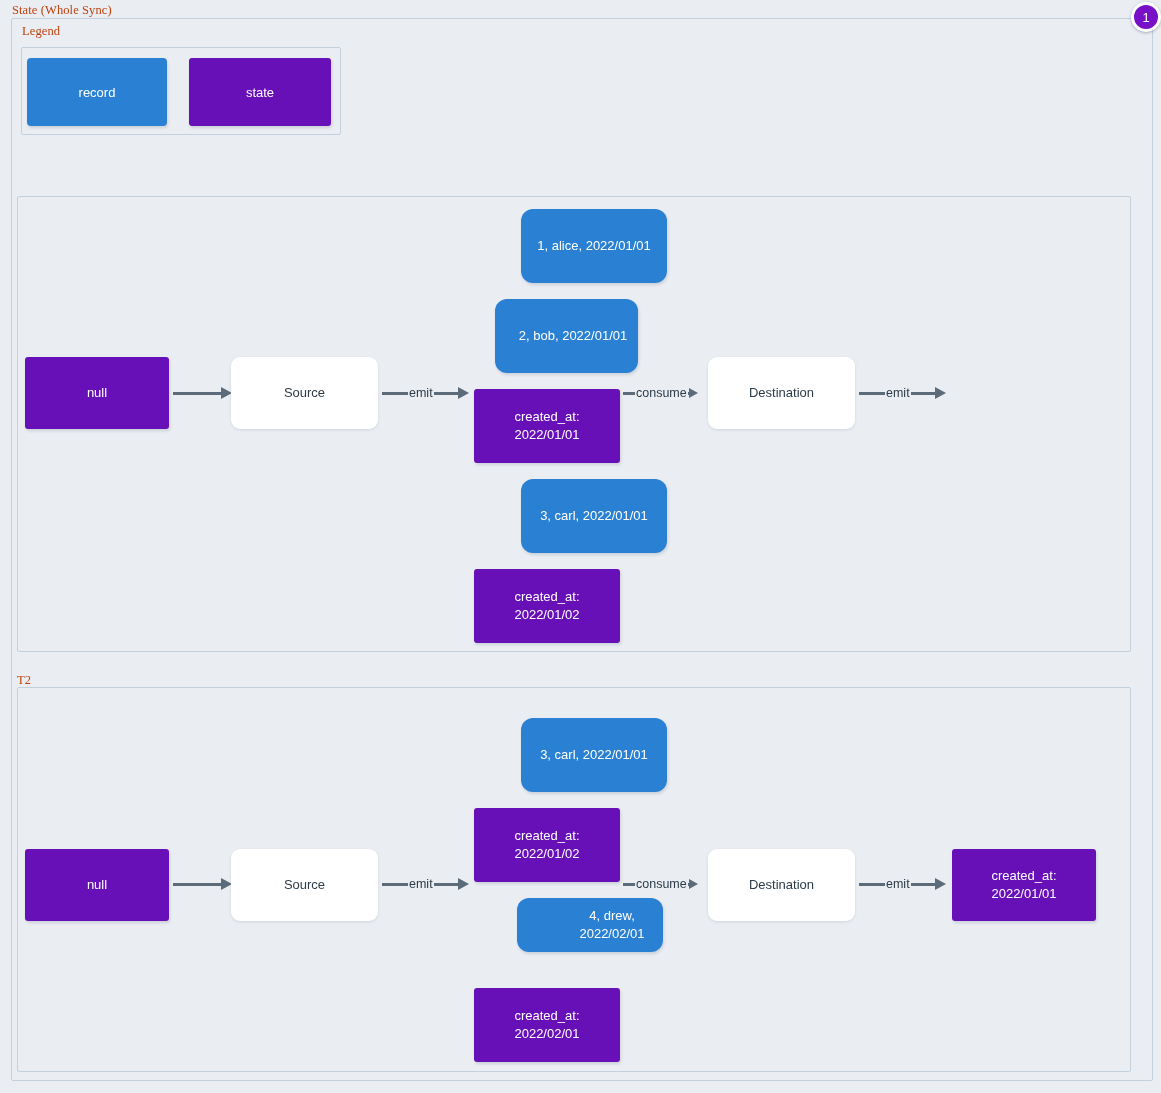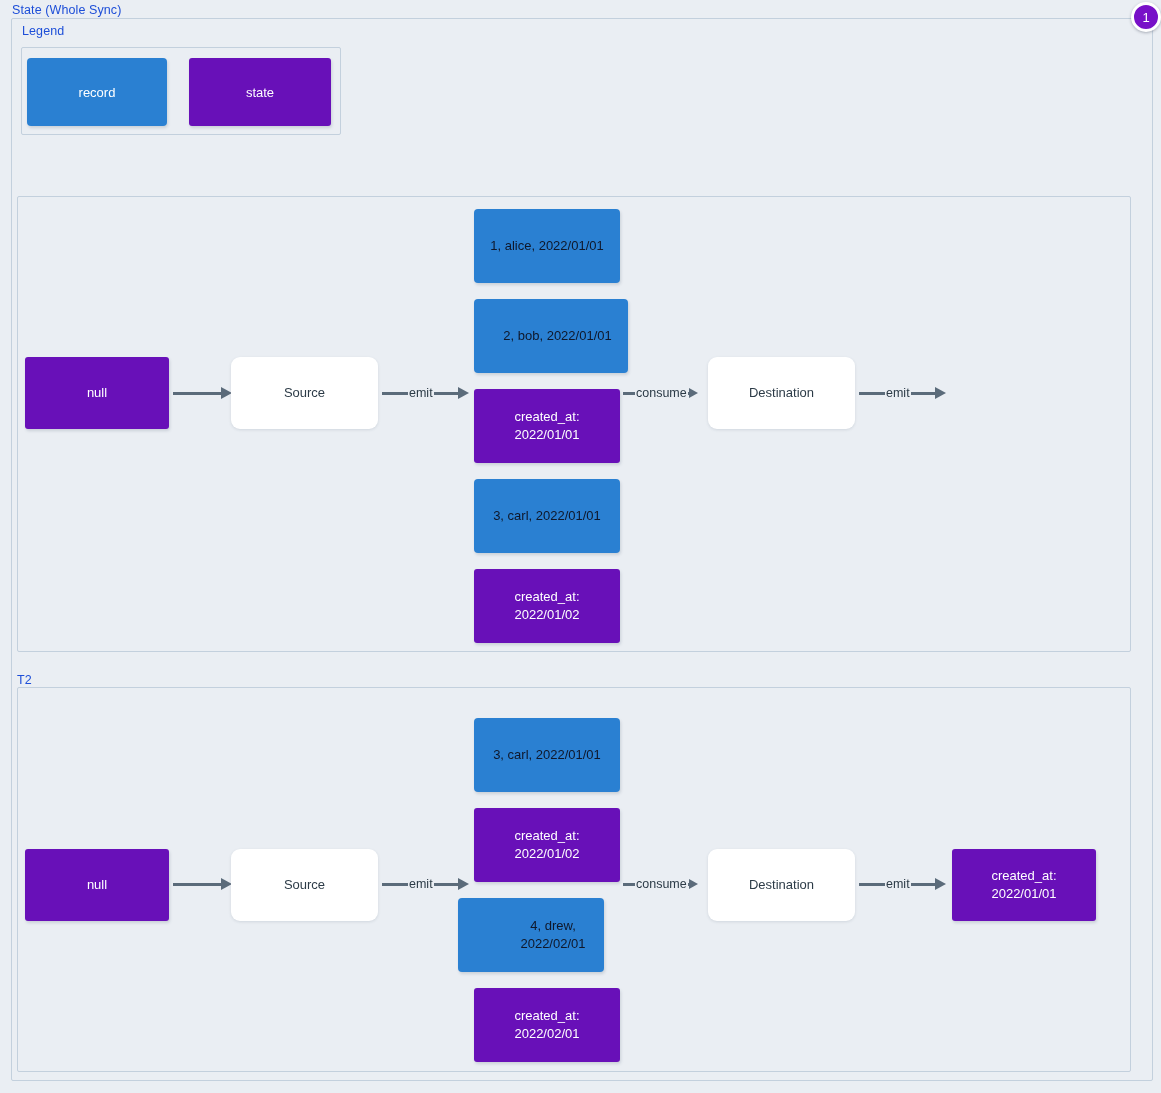--- a/index.html
+++ b/index.html
@@ -13,23 +13,24 @@
     width: 1161px;
     height: 1093px;
     background: #eaeef3;
     overflow: hidden;
   }
 
   
   .group-label {
     position: absolute;
     font-size: 12.5px;
-    color: #1d4ed8;
+    color: #c2410c;
     letter-spacing: .1px;
     white-space: nowrap;
+    font-family: Liberation Serif, serif;
   }
   .group-box {
     position: absolute;
     border: 1px solid #c3d0dd;
     background: #eaeef3;
     border-radius: 2px;
     box-sizing: border-box;
   }
 
   
@@ -39,23 +40,24 @@
     display: flex;
     align-items: center;
     justify-content: center;
     text-align: center;
     font-size: 13px;
     line-height: 18px;
     white-space: pre-line;
   }
   .node.record {
     background: #2a80d2;
-    color: #0f172a;
-    border-radius: 4px;
+    color: #ffffff;
+    border-radius: 12px;
     box-shadow: 1px 2px 3px rgba(60,80,100,.18);
+    margin-left: 47px;
   }
   .node.state {
     background: #6810b8;
     color: #ffffff;
     border-radius: 3px;
     box-shadow: 1px 2px 3px rgba(60,80,100,.18);
   }
   .node.plain {
     background: #ffffff;
     color: #2c3b47;
@@ -155,21 +157,21 @@
   <div class="node plain" style="left:231px; top:357px; width:147px; height:72px;">Source</div>
 
   <div class="edge" style="left:382px; top:384px;">
     <div class="line" style="width:26px;"></div>
     <div class="elabel">emit</div>
     <div class="line" style="width:25px;"></div>
     <div class="head"></div>
   </div>
 
   <div class="node record" style="left:474px; top:209px; width:146px; height:74px;">1, alice, 2022/01/01</div>
-  <div class="node record" style="left:474px; top:299px; width:154px; height:74px;padding-left:13px;">2, bob, 2022/01/01</div>
+  <div class="node record" style="left:448px; top:299px; width:143px; height:74px;padding-left:13px;">2, bob, 2022/01/01</div>
   <div class="node state" style="left:474px; top:389px; width:146px; height:74px;">created_at:
 2022/01/01</div>
   <div class="node record" style="left:474px; top:479px; width:146px; height:74px;">3, carl, 2022/01/01</div>
   <div class="node state" style="left:474px; top:569px; width:146px; height:74px;">created_at:
 2022/01/02</div>
 
   <div class="edge" style="left:623px; top:384px;">
     <div class="line" style="width:12px;"></div>
     <div class="elabel">consume</div>
     <div class="line" style="width:2px;"></div>
@@ -200,21 +202,21 @@
   <div class="edge" style="left:382px; top:875px;">
     <div class="line" style="width:26px;"></div>
     <div class="elabel">emit</div>
     <div class="line" style="width:25px;"></div>
     <div class="head"></div>
   </div>
 
   <div class="node record" style="left:474px; top:718px; width:146px; height:74px;">3, carl, 2022/01/01</div>
   <div class="node state" style="left:474px; top:808px; width:146px; height:74px;">created_at:
 2022/01/02</div>
-  <div class="node record" style="left:458px; top:898px; width:146px; height:74px;padding-left:44px;">4, drew, 2022/02/01</div>
+  <div class="node record" style="left:470px; top:898px; width:146px; height:54px;padding-left:44px;">4, drew, 2022/02/01</div>
   <div class="node state" style="left:474px; top:988px; width:146px; height:74px;">created_at:
 2022/02/01</div>
 
   <div class="edge" style="left:623px; top:875px;">
     <div class="line" style="width:12px;"></div>
     <div class="elabel">consume</div>
     <div class="line" style="width:2px;"></div>
     <div class="head small"></div>
   </div>
 

